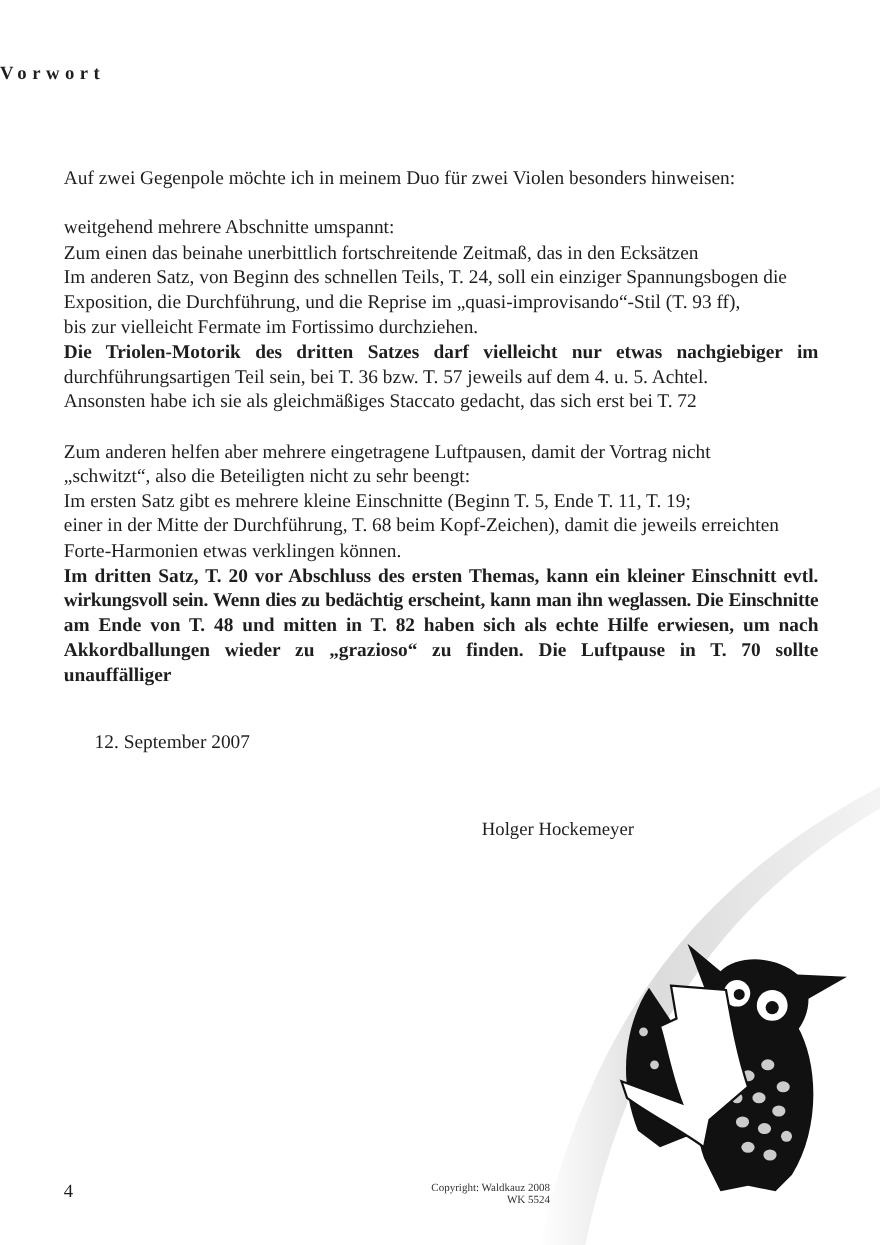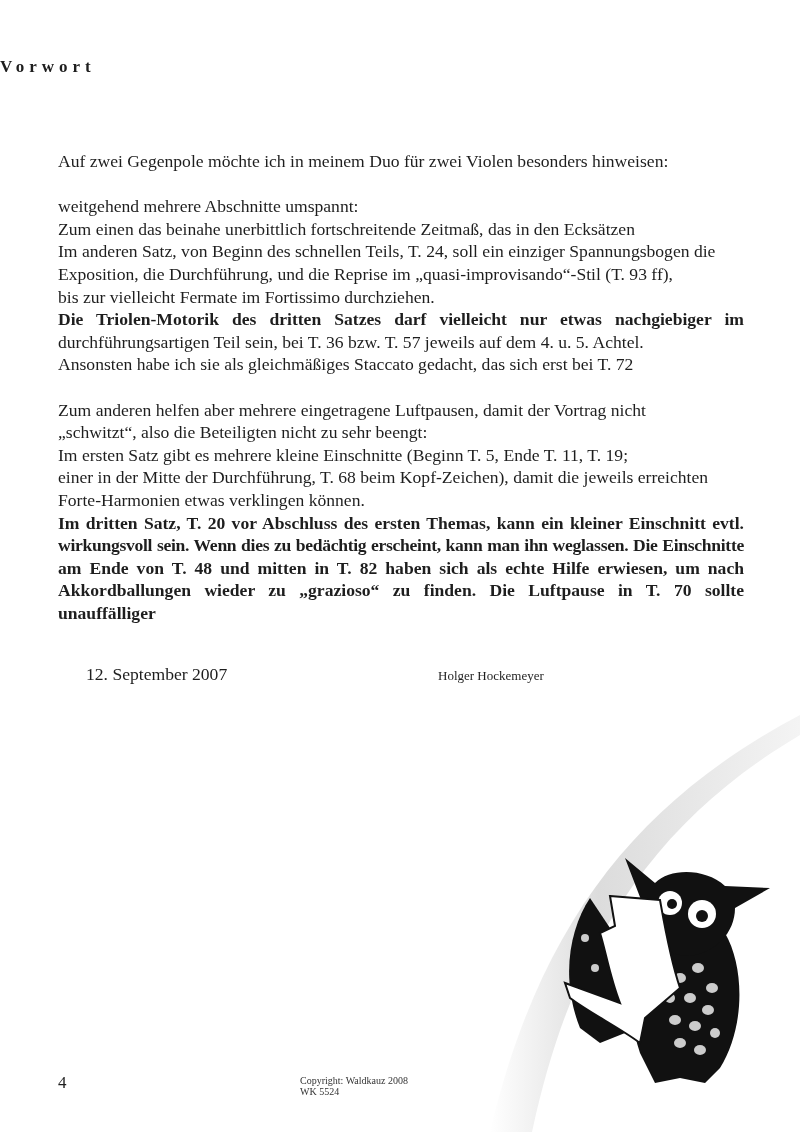--- a/index.html
+++ b/index.html
@@ -15,24 +15,24 @@
     font-weight:bold; font-size:17px; letter-spacing:5px;
   }
   .body-text {
     position:absolute; left:58px; top:121px; width:686px;
     font-size:17.6px; line-height:22.6px;margin-top:29px;
   }
   .body-text p { margin:0 0 22.6px 0; }
   .line { display:block; white-space:nowrap; }
   .justify { display:block; text-align:justify; text-align-last:justify; white-space:normal;font-weight:bold; }
   .date { position:absolute; left:58px; top:664px; font-size:17.6px;margin-left:28px; }
-  .signature { position:absolute; left:438px; top:668px; font-size:13px; }
+  .signature { position:absolute; left:438px; top:744px; font-size:17px; }
   .page-number { position:absolute; left:58px; top:1073px; font-size:17px; }
   .copyright {
-    position:absolute; left:300px; width:200px; top:1075px; text-align:left;
+    position:absolute; left:300px; width:200px; top:1075px; text-align:right;
     font-size:10px; line-height:11px; color:#333;
   }
   .owl { position:absolute; left:530px; top:838px; width:260px; height:250px; }
 </style>
 </head>
 <body>
 
 <svg class="swoosh" viewBox="0 0 800 1132" xmlns="http://www.w3.org/2000/svg">
   <defs>
     <linearGradient id="sg" x1="0" y1="0" x2="1" y2="0">

